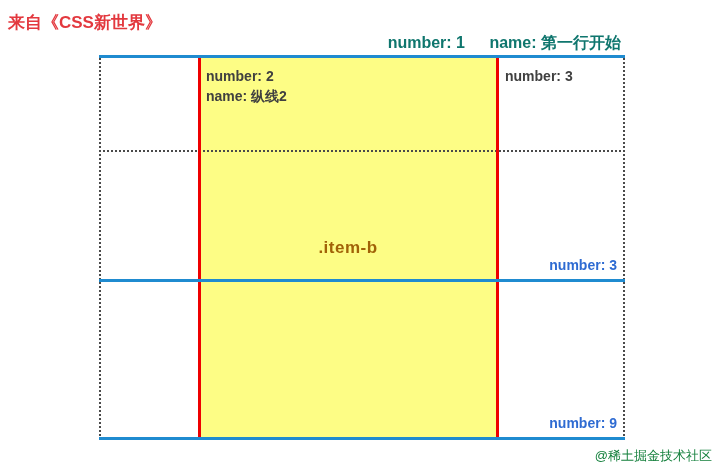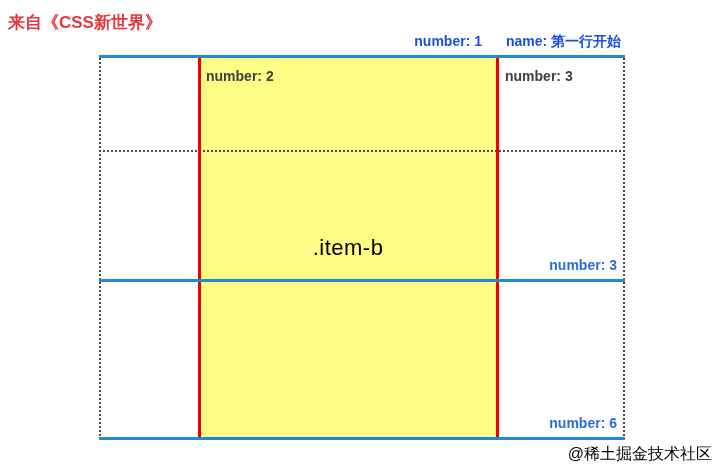--- a/index.html
+++ b/index.html
@@ -14,47 +14,47 @@
   
   .grid-box{position:absolute;left:99px;top:55px;width:526px;height:385px;}
   .v-dotted{position:absolute;top:0;bottom:0;width:0;border-left:2px dotted #4a4a4a;}
   .v-dotted.left{left:0;}
   .v-dotted.right{right:0;}
   .h-dotted{position:absolute;left:0;right:0;top:95px;height:0;border-top:2px dotted #4a4a4a;z-index:2;}
   .yellow-item{
     position:absolute;left:100px;width:298px;top:2px;bottom:2px;background:#fdfd85;z-index:1;
     display:flex;align-items:center;justify-content:center;
   }
-  .item-label{font-size:22px;font-weight:400;color:#000000;letter-spacing:.5px;}
+  .item-label{font-size:17px;font-weight:700;color:#a16207;letter-spacing:.5px;}
   .red-line{position:absolute;top:0;bottom:0;width:3px;background:#ee0000;z-index:3;}
   .red-line.left{left:99px;}
   .red-line.right{left:397px;}
   .blue-line{position:absolute;left:0;right:0;height:3px;background:#1f8bd0;z-index:4;}
   .blue-line.top{top:0;}
   .blue-line.mid{top:224px;}
   .blue-line.bottom{bottom:0;}
   .red-label{
     position:absolute;z-index:5;color:#404040;font-size:14px;line-height:20px;
     font-weight:700;white-space:nowrap;
   }
   .red-label.left{left:107px;top:11px;}
   .red-label.right{left:406px;top:11px;}
   .blue-label{
     position:absolute;z-index:5;right:8px;color:#2e6bd2;font-size:14px;
     font-weight:700;white-space:nowrap;text-align:right;
   }
   .blue-label.mid{top:202px;}
   .blue-label.bottom{top:360px;}
   .top-line-label{
-    position:absolute;right:96px;top:33px;color:#1d4ed8;font-size:14px;
+    position:absolute;right:96px;top:33px;color:#0f766e;font-size:16px;
     font-weight:700;white-space:nowrap;
   }
   .top-line-label .name-part{margin-left:20px;}
   .watermark{
-    position:absolute;right:5px;bottom:4px;color:#000000;font-size:16px;white-space:nowrap;
+    position:absolute;right:5px;bottom:4px;color:#15803d;font-size:13px;white-space:nowrap;
   }
 </style>
 </head>
 <body>
 
 <div class="stage">
 
   <div class="source-label">来自《CSS新世界》</div>
 
   <div class="top-line-label">
@@ -74,26 +74,27 @@
 
     <div class="red-line left"></div>
     <div class="red-line right"></div>
 
     <div class="blue-line top"></div>
     <div class="blue-line mid"></div>
     <div class="blue-line bottom"></div>
 
     <div class="red-label left">
       <div>number: 2</div>
+      <div>name: 纵线2</div>
     </div>
 
     <div class="red-label right">
       <div>number: 3</div>
     </div>
 
     <div class="blue-label mid">number: 3</div>
-    <div class="blue-label bottom">number: 6</div>
+    <div class="blue-label bottom">number: 9</div>
 
   </div>
 
   <div class="watermark">@稀土掘金技术社区</div>
 
 </div>
 
 </body></html>

